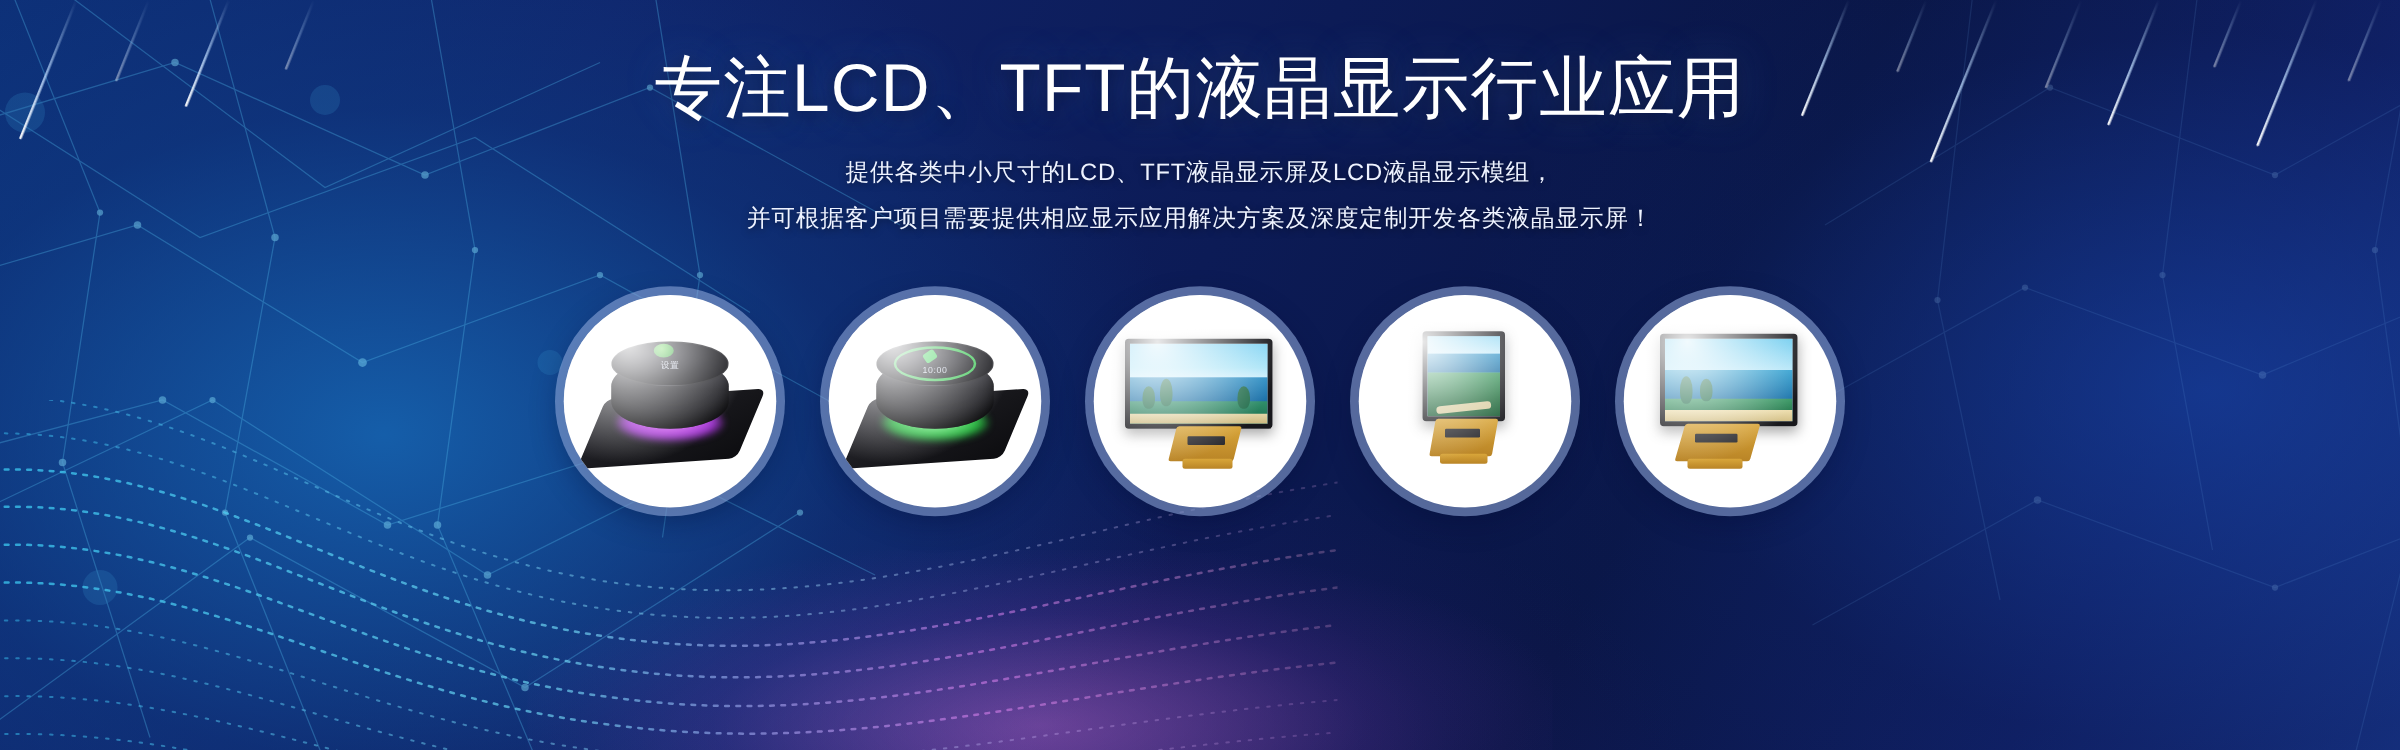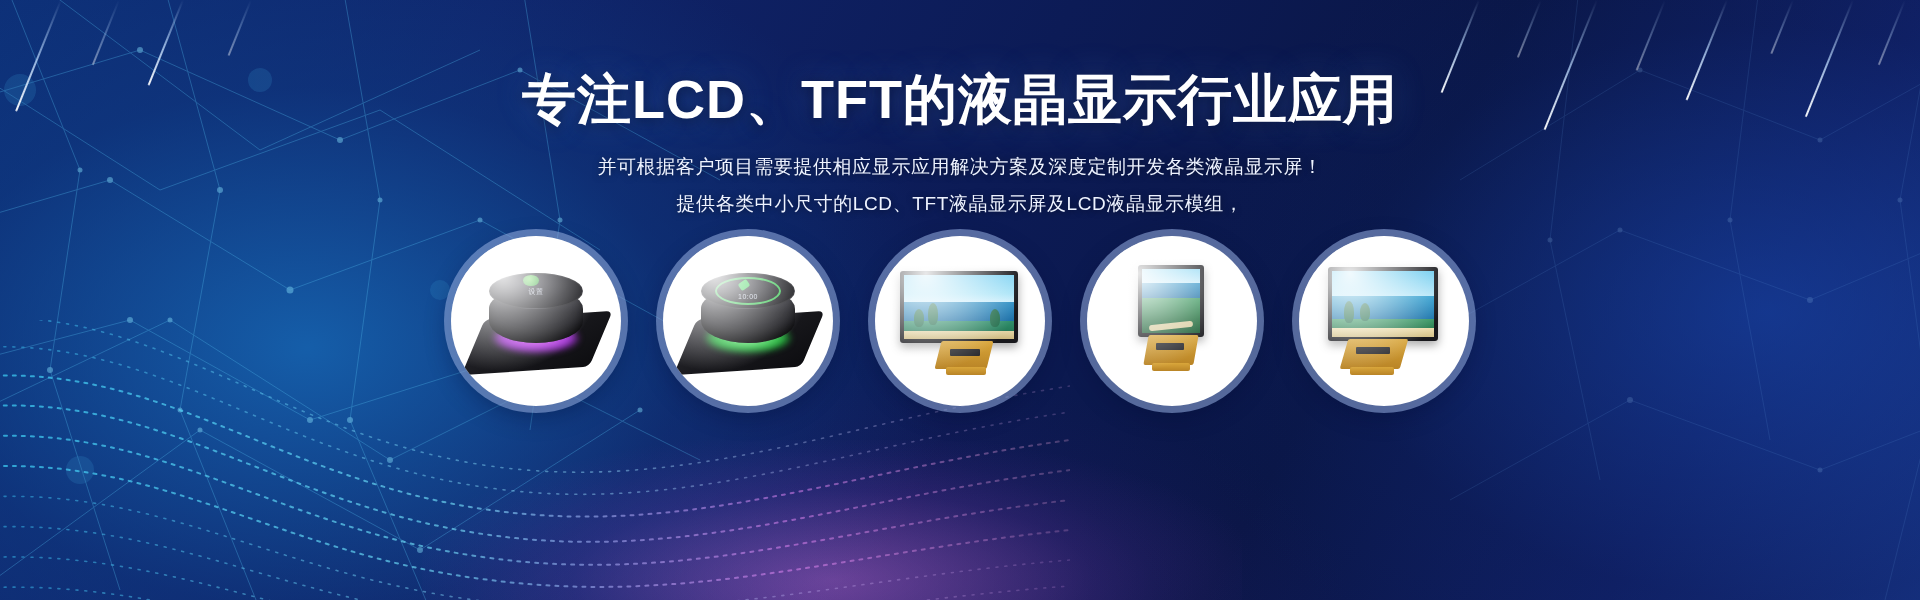--- a/index.html
+++ b/index.html
@@ -40,22 +40,22 @@
 
   .glow-bottom{
     position:absolute; left:22%; bottom:-120px; width:820px; height:280px;
     background:radial-gradient(ellipse at center, rgba(214,120,230,.35) 0%, rgba(120,60,180,.16) 45%, rgba(10,26,84,0) 75%);
     pointer-events:none;
   }
 
   
   .content{ position:absolute; left:0; top:0; width:1920px; text-align:center; }
   .title{
-    margin-top:70px; color:#ffffff; font-size:54px; line-height:1.08;
-    font-weight:700; letter-spacing:1px;
+    margin-top:42px; color:#ffffff; font-size:54px; line-height:1.08;
+    font-weight:400; letter-spacing:1px;
     text-shadow:0 2px 14px rgba(0,0,0,.45), 0 0 30px rgba(90,150,255,.35);
   }
   .subtitle{
     margin-top:20px; color:#eef3ff; font-size:19px; line-height:1.95;
     font-weight:400; letter-spacing:.6px;
     text-shadow:0 1px 6px rgba(0,0,0,.5);
   }
   .sub-line{ display:block; }
 
   
@@ -256,22 +256,22 @@
     <div class="streak dim" style="left:1664px; top:0; height:76px;"></div>
     <div class="streak" style="left:1726px; top:0; height:108px;"></div>
     <div class="streak dim" style="left:1792px; top:0; height:58px;"></div>
     <div class="streak" style="left:1852px; top:0; height:126px;"></div>
     <div class="streak dim" style="left:1904px; top:0; height:70px;"></div>
   </div>
 
   <div class="content">
     <h1 class="title">专注LCD、TFT的液晶显示行业应用</h1>
     <div class="subtitle">
+      <span class="sub-line">提供各类中小尺寸的LCD、TFT液晶显示屏及LCD液晶显示模组，</span>
       <span class="sub-line">并可根据客户项目需要提供相应显示应用解决方案及深度定制开发各类液晶显示屏！</span>
-      <span class="sub-line">提供各类中小尺寸的LCD、TFT液晶显示屏及LCD液晶显示模组，</span>
     </div>
   </div>
 
   <div class="products">
 
     <div class="product">
       <div class="speaker-wrap">
         <div class="speaker-base"></div>
         <div class="speaker-ring" style="background:radial-gradient(ellipse at center,#e06ff5 0%,#a436d6 55%,rgba(120,30,170,0) 80%);"></div>
         <div class="speaker-body"></div>

